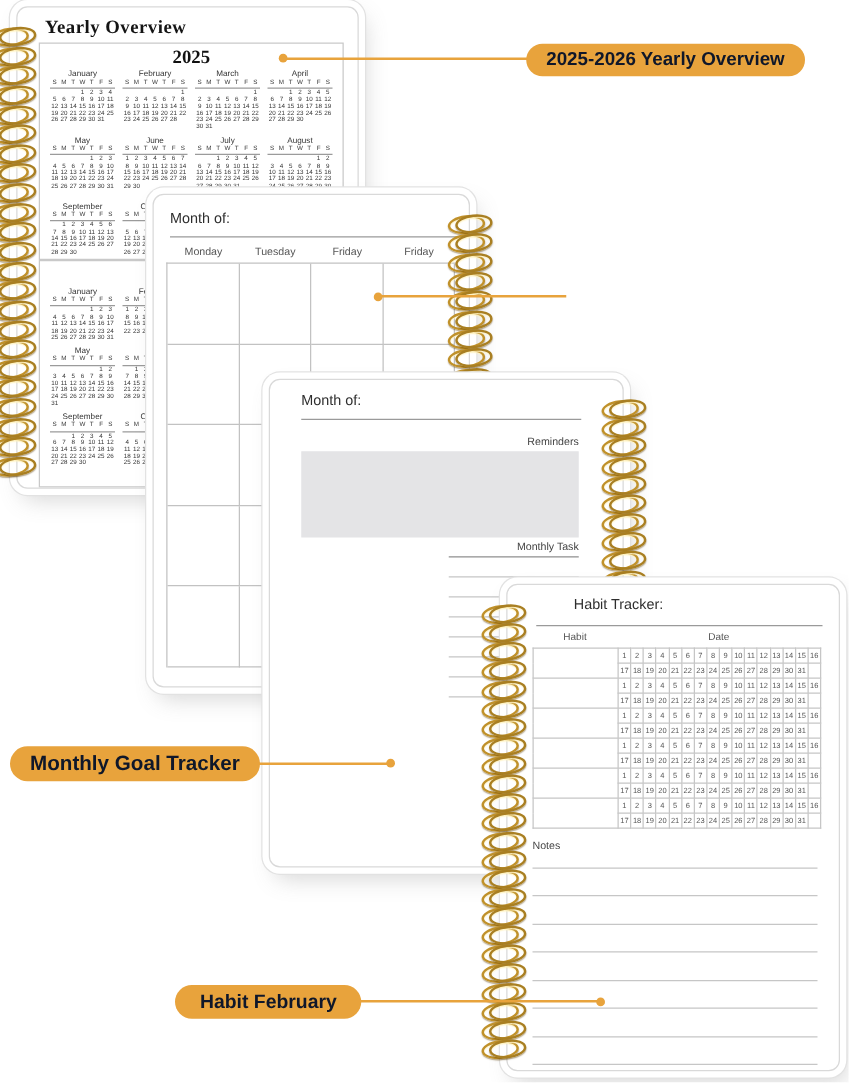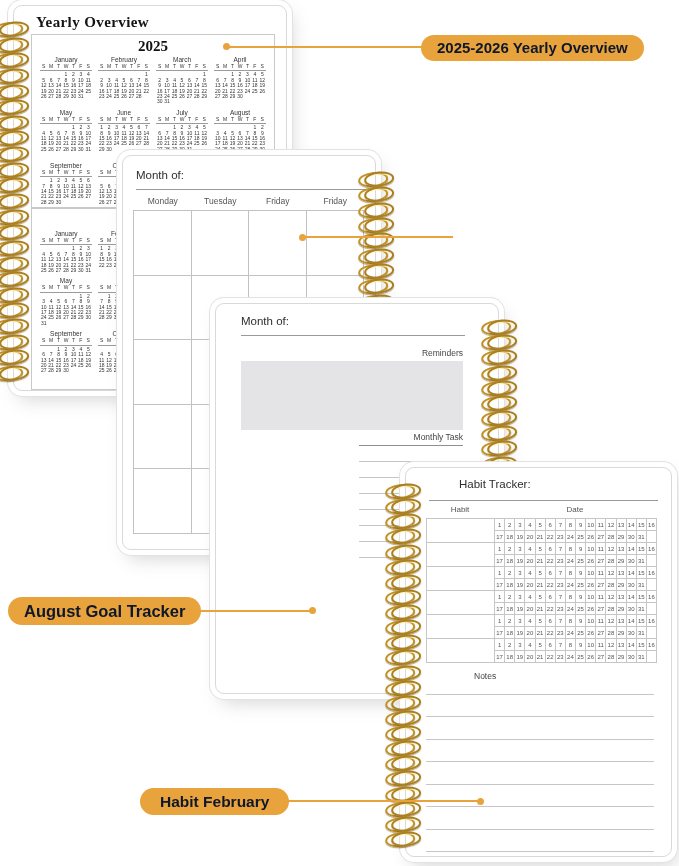--- a/index.html
+++ b/index.html
@@ -43,21 +43,21 @@
   .colblock{position:absolute;}
   .colblock .sec-head{border-bottom:1px solid #8f8f8f;padding-bottom:3px;}
   .rline{border-bottom:1px solid #c6c6c6;}
   .graybox{position:absolute;}
   
   .habit-headers{position:absolute;font-size:8px;color:#555;}
   #habitTable{position:absolute;border-collapse:collapse;table-layout:fixed;width:231px;}
   #habitTable td{border:1px solid #c6c6c6;font-size:6px;color:#555;text-align:center;
         height:11px;padding:0;line-height:6px;}
   #habitTable td.habit{width:67px;}
-  .notes-label{position:absolute;font-size:8.5px;color:#444;margin-left:48px;}
+  .notes-label{position:absolute;font-size:8.5px;color:#444;}
   
   .callouts{position:absolute;inset:0;z-index:10;pointer-events:none;}
   .cline{position:absolute;height:2px;background:var(--accent);}
   .cdot{position:absolute;width:7px;height:7px;border-radius:50%;background:var(--accent);}
   .pill{position:absolute;background:var(--accent);color:#0f172a;font-weight:bold;
         border-radius:15px;white-space:nowrap;}
 </style>
 </head>
 <body>
 
@@ -1899,19 +1899,19 @@
   <div class="callouts">
     <div class="cline" style="left:227px;top:46px;width:196px;"></div>
     <div class="cdot" style="left:223px;top:43px;"></div>
     <div class="pill" style="left:421px;top:35px;height:26px;line-height:26px;padding:0 16px;font-size:15px;">2025-2026 Yearly Overview</div>
 
     <div class="cline" style="left:303px;top:236px;width:150px;"></div>
     <div class="cdot" style="left:299px;top:234px;"></div>
 
     <div class="cline" style="left:190px;top:610px;width:123px;"></div>
     <div class="cdot" style="left:309px;top:607px;"></div>
-    <div class="pill" style="left:8px;top:597px;height:28px;line-height:28px;padding:0 16px;font-size:16.5px;">August Goal Tracker</div>
+    <div class="pill" style="left:8px;top:597px;height:28px;line-height:28px;padding:0 16px;font-size:16.5px;">Monthly Goal Tracker</div>
 
     <div class="cline" style="left:285px;top:800px;width:196px;"></div>
     <div class="cdot" style="left:477px;top:798px;"></div>
     <div class="pill" style="left:140px;top:788px;height:27px;line-height:27px;padding:0 20px;font-size:15.5px;">Habit February</div>
   </div>
 </div>
 
 </body></html>

